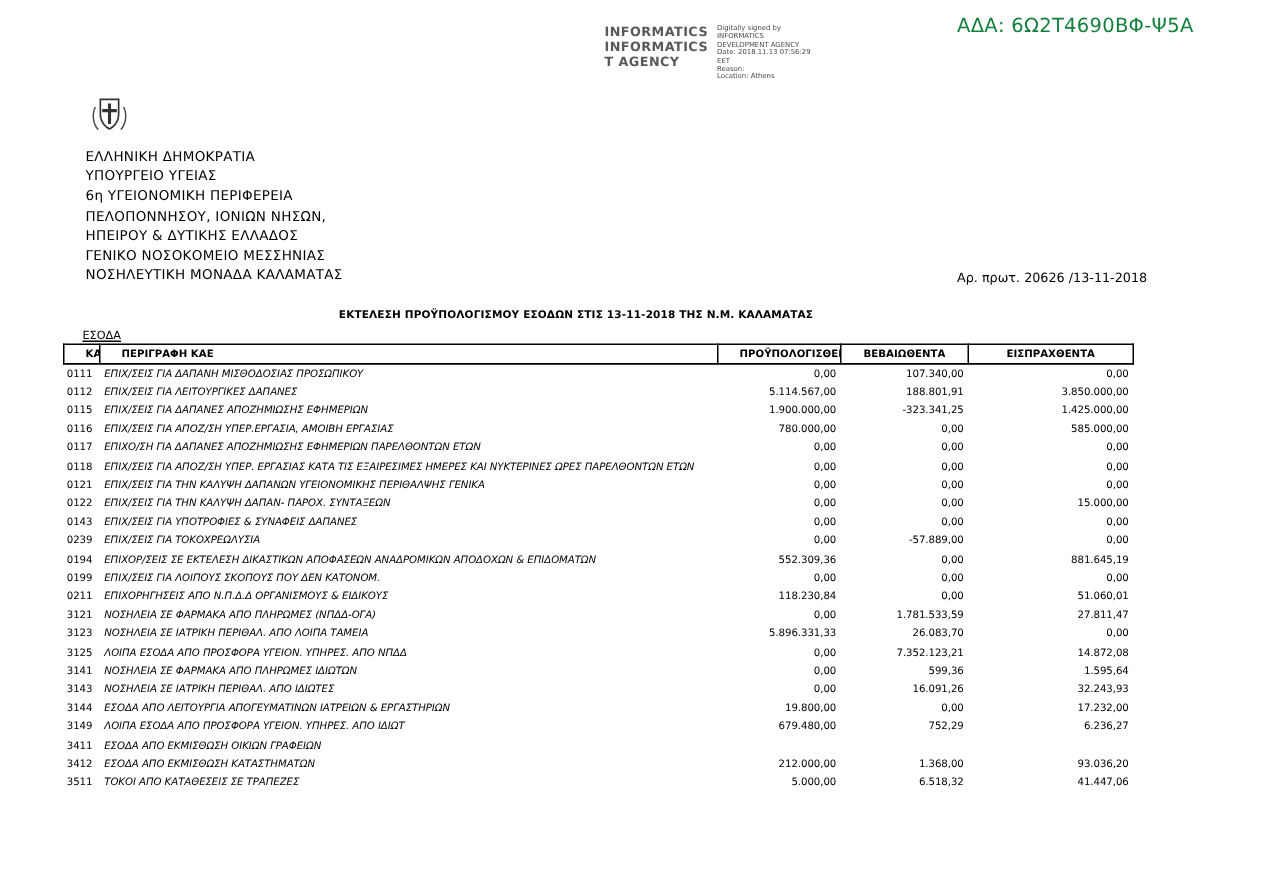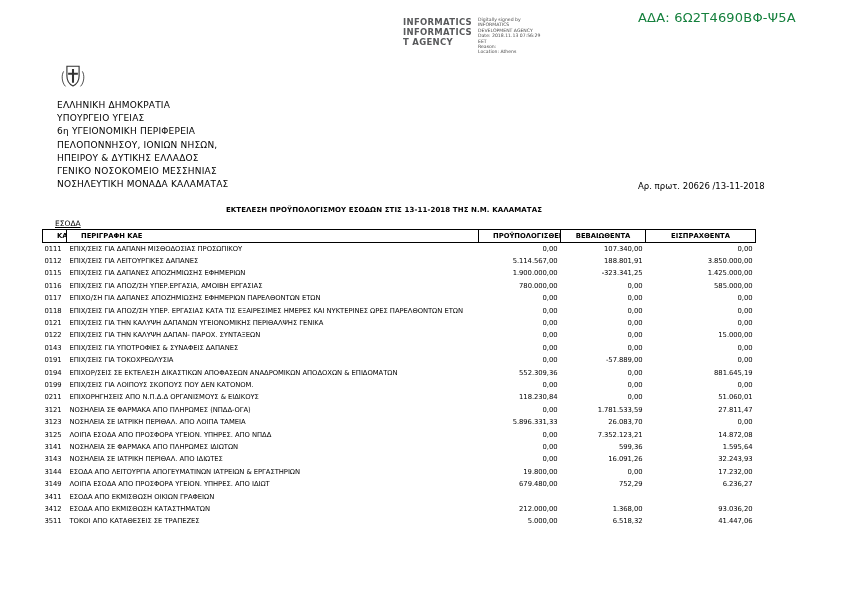--- a/index.html
+++ b/index.html
@@ -52,21 +52,21 @@
   }
   th.h-left { text-align:left; }
   th.h-center { text-align:center; }
   tbody td {
     height:12.4px; padding:0 3px;
     white-space:nowrap; overflow:hidden;
     font-size:6.8px; letter-spacing:-0.05px;
     vertical-align:middle;
   }
   td.c-kae { text-align:left; padding-left:2px;margin-left:14px; }
-  td.c-desc { text-align:left; }
+  td.c-desc { text-align:left;font-style:italic; }
   td.c-num { text-align:right; }
 </style>
 </head>
 <body>
 
 <div class="page">
 
   <div class="ada">ΑΔΑ: 6Ω2Τ4690ΒΦ-Ψ5Α</div>
 
   <div class="stamp">
@@ -196,21 +196,21 @@
 
   <tr>
     <td class="c-kae">0143</td>
     <td class="c-desc">ΕΠΙΧ/ΣΕΙΣ ΓΙΑ ΥΠΟΤΡΟΦΙΕΣ &amp; ΣΥΝΑΦΕΙΣ ΔΑΠΑΝΕΣ</td>
     <td class="c-num">0,00</td>
     <td class="c-num">0,00</td>
     <td class="c-num">0,00</td>
   </tr>
 
   <tr>
-    <td class="c-kae">0191</td>
+    <td class="c-kae">0239</td>
     <td class="c-desc">ΕΠΙΧ/ΣΕΙΣ ΓΙΑ ΤΟΚΟΧΡΕΩΛΥΣΙΑ</td>
     <td class="c-num">0,00</td>
     <td class="c-num">-57.889,00</td>
     <td class="c-num">0,00</td>
   </tr>
 
 
   <tr>
     <td class="c-kae">0194</td>
     <td class="c-desc">ΕΠΙΧΟΡ/ΣΕΙΣ ΣΕ ΕΚΤΕΛΕΣΗ ΔΙΚΑΣΤΙΚΩΝ ΑΠΟΦΑΣΕΩΝ ΑΝΑΔΡΟΜΙΚΩΝ ΑΠΟΔΟΧΩΝ &amp; ΕΠΙΔΟΜΑΤΩΝ</td>

